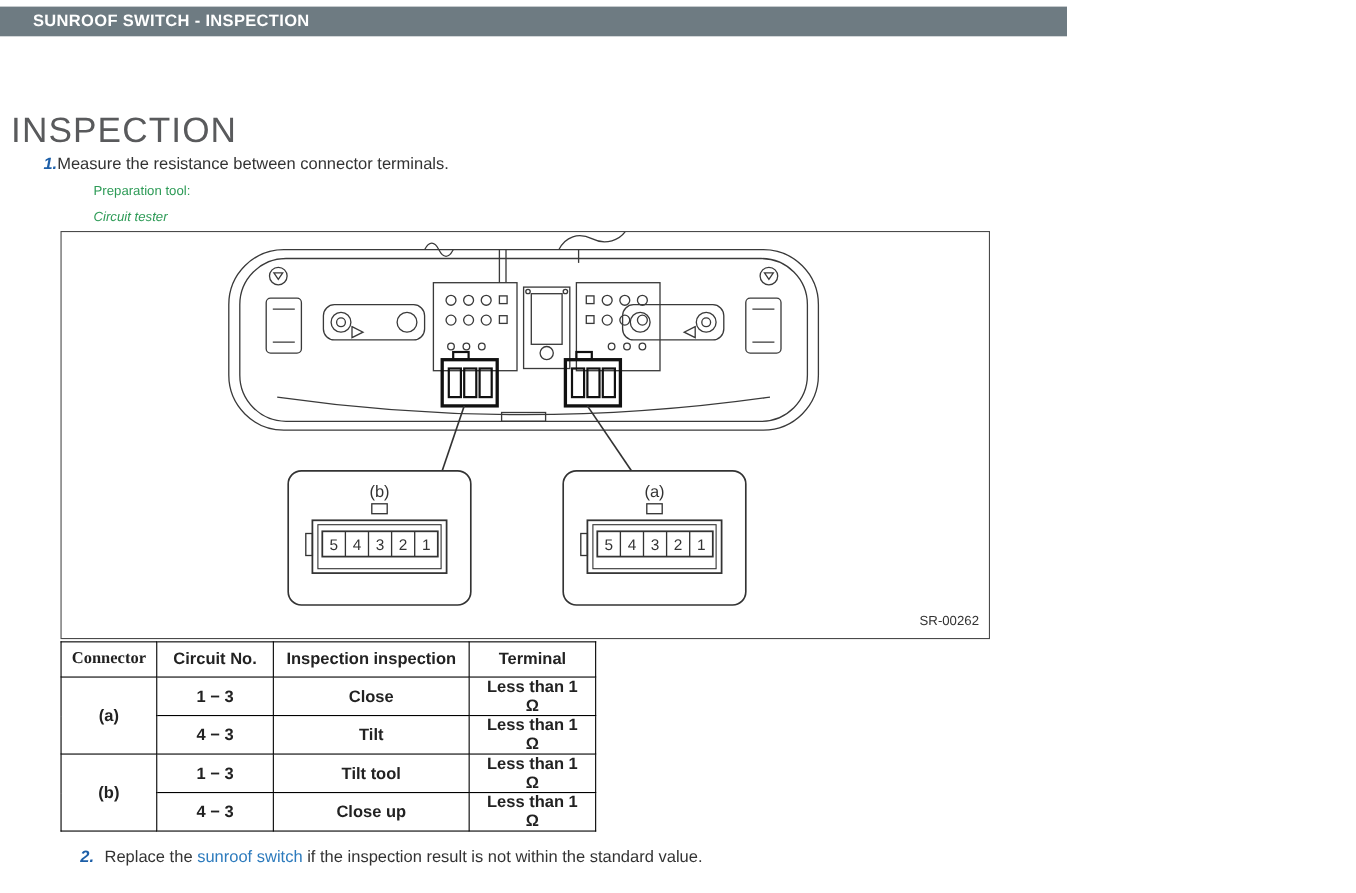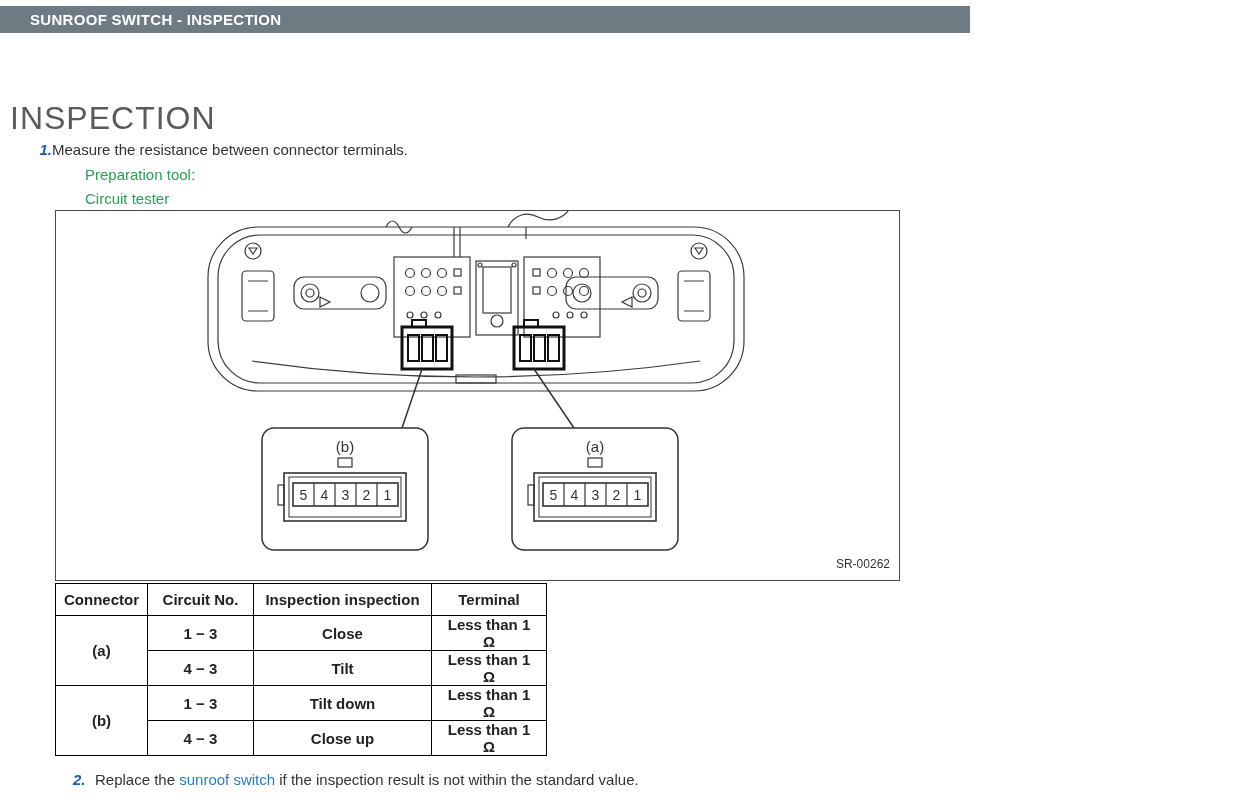--- a/index.html
+++ b/index.html
@@ -39,24 +39,24 @@
   .step-2 { top: 771px; margin-left: 43px; }
   .step-num {
     color: #1d5fa8;
     font-weight: bold;
     font-style: italic;
     display: inline-block;
     width: 22px;
   }
   .prep {
     position: absolute; left: 85px;
-    font-size: 15px; color: #2e9b57;
+    font-size: 12px; color: #2e9b57;
   }
   .prep-label { top: 166px; }
-  .prep-value { top: 190px; }
+  .prep-value { top: 190px; font-style: italic; }
   .figure-box {
     position: absolute; left: 55px; top: 210px;
     width: 845px; height: 371px;
     border: 1px solid #4a4a4a;
     background: #fff;
   }
   .link {
     color: #2d7bbd;
     text-decoration: none;
     cursor: pointer;
@@ -69,21 +69,21 @@
     text-align: center;
   }
   table.spec th, table.spec td {
     border: 1px solid #000;
     padding: 0 8px;
     height: 32px;
     background: #fff;
     font-weight: bold;
   }
   table.spec th { font-weight: bold; }
-  .col-connector { width: 87px; }
+  .col-connector { width: 87px; font-family: Liberation Serif, serif; }
   .col-terminal  { width: 106px; }
   .col-cond      { width: 178px; }
   .col-standard  { width: 115px; }
   svg text {
     font-family: "Liberation Sans", "DejaVu Sans", sans-serif;
     fill: #333;
   }
 </style>
 </head>
 <body>
@@ -248,21 +248,21 @@
       <td>Less than 1 Ω</td>
     </tr>
     <tr>
       <td>4 − 3</td>
       <td>Tilt</td>
       <td>Less than 1 Ω</td>
     </tr>
     <tr>
       <td rowspan="2">(b)</td>
       <td>1 − 3</td>
-      <td>Tilt down</td>
+      <td>Tilt tool</td>
       <td>Less than 1 Ω</td>
     </tr>
     <tr>
       <td>4 − 3</td>
       <td>Close up</td>
       <td>Less than 1 Ω</td>
     </tr>
   </tbody>
 </table>
 

